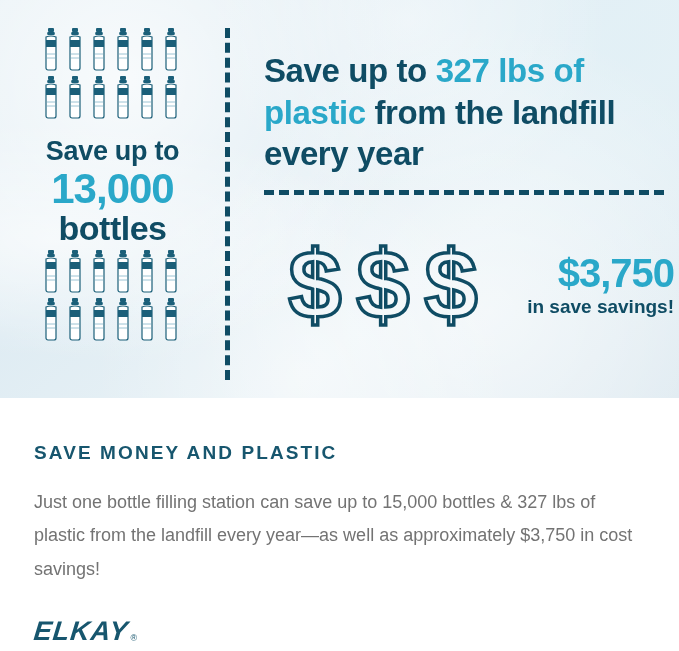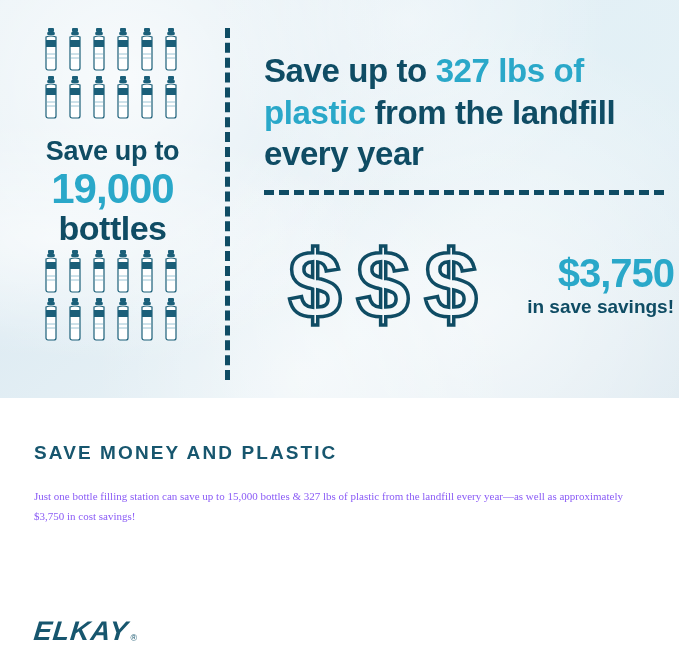--- a/index.html
+++ b/index.html
@@ -193,24 +193,23 @@
     font-size: 19px;
     font-weight: bold;
     color: #17566e;
     letter-spacing: 2.1px;
   }
   .body-copy {
     position: absolute;
     left: 34px;
     top: 88px;
     width: 600px;
-    font-size: 11px;
-    color: #8b5cf6;
+    font-size: 18px;
+    color: #737373;
     line-height: 1.85;
-    font-family: Liberation Serif, serif;
   }
 
   .logo {
     position: absolute;
     left: 34px;
     top: 218px;
     display: flex;
     align-items: flex-end;
   }
   .logo .wordmark {
@@ -355,21 +354,21 @@
             <path d="M4 9 q5 -2 10 0 v31 a2 2 0 0 1 -2 2 H6 a2 2 0 0 1 -2 -2 Z" fill="#ffffff" stroke="#1b5f79" stroke-width="1.2"></path>
             <rect x="4" y="12" width="10" height="7" fill="#1b5f79"></rect>
             <line x1="5" y1="26" x2="13" y2="26" stroke="#9cc4d4" stroke-width="1"></line>
             <line x1="5" y1="30" x2="13" y2="30" stroke="#9cc4d4" stroke-width="1"></line>
           </svg>
         </span>
       </div>
 
       <div class="left-text">
         <span class="l1">Save up to</span>
-        <span class="l2">19,000</span>
+        <span class="l2">13,000</span>
         <span class="l3">bottles</span>
       </div>
 
       <div class="bottle-grid bottom">
         <span class="bottle">
           <svg width="18" height="44" viewBox="0 0 18 44" aria-hidden="true">
             <rect x="6" y="0" width="6" height="4" rx="1" fill="#1b5f79"></rect>
             <rect x="5.2" y="4" width="7.6" height="3" rx="1" fill="#1b5f79"></rect>
             <path d="M4 9 q5 -2 10 0 v31 a2 2 0 0 1 -2 2 H6 a2 2 0 0 1 -2 -2 Z" fill="#ffffff" stroke="#1b5f79" stroke-width="1.2"></path>
             <rect x="4" y="12" width="10" height="7" fill="#1b5f79"></rect>

